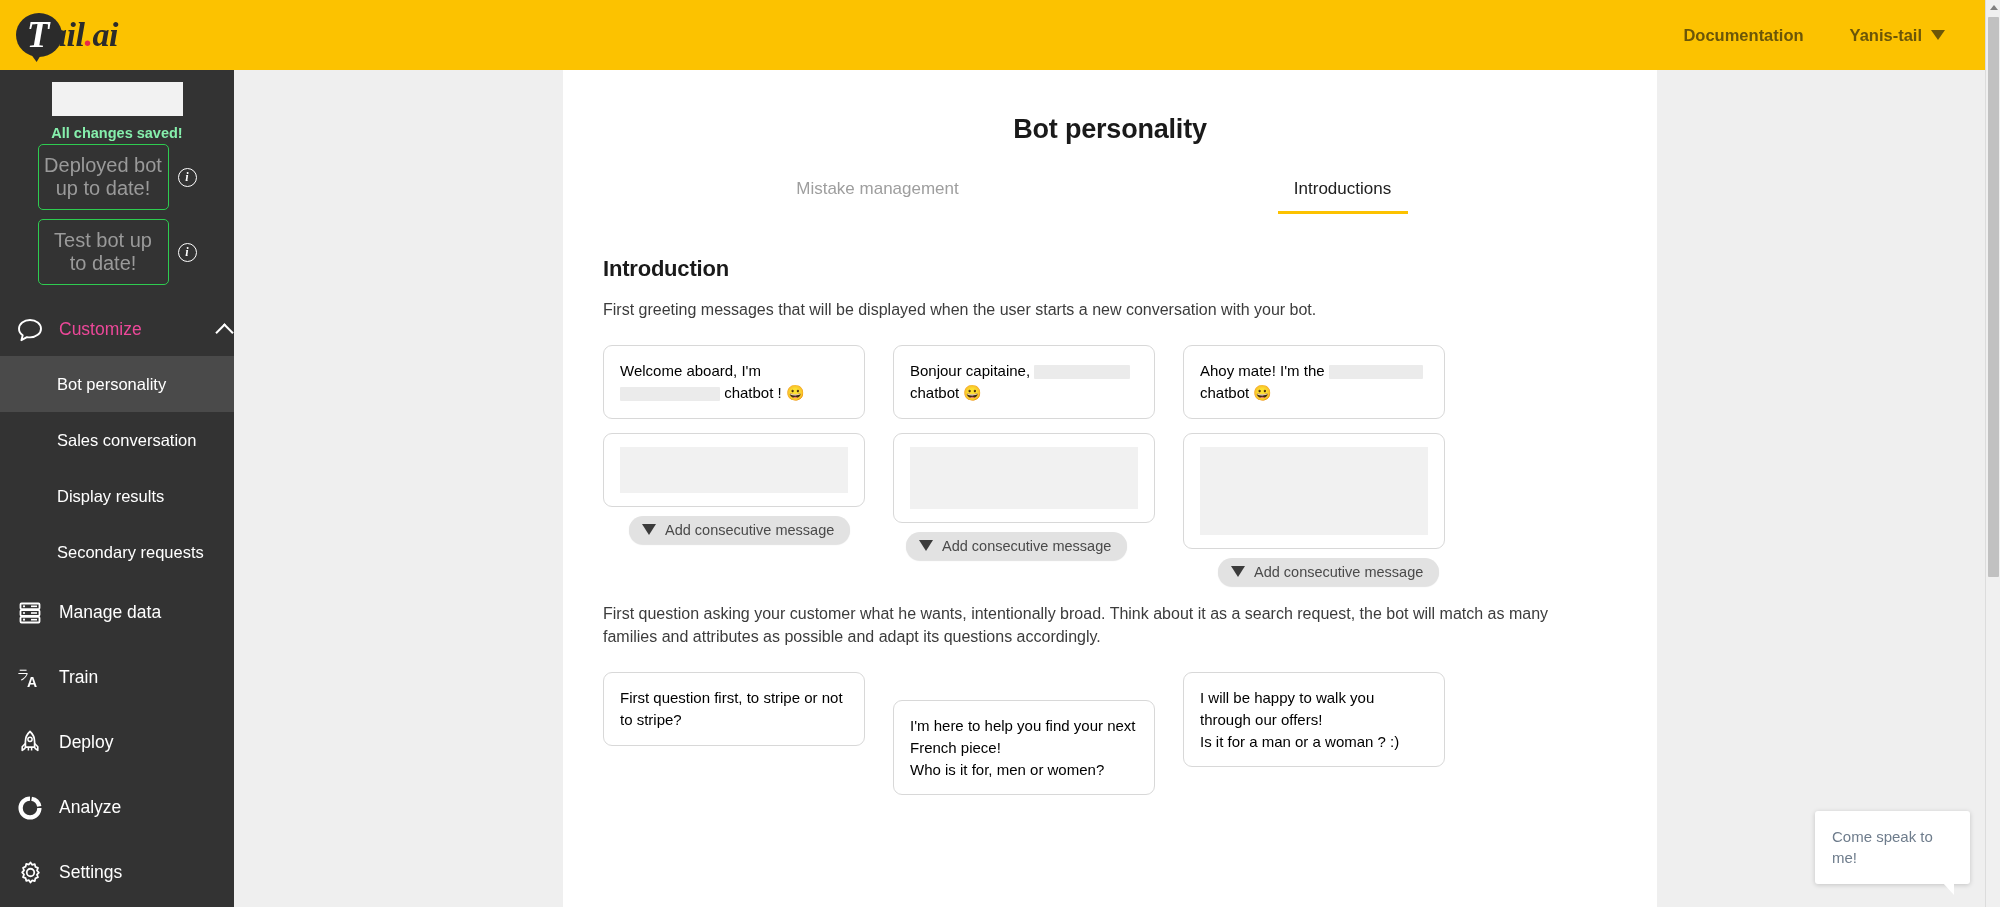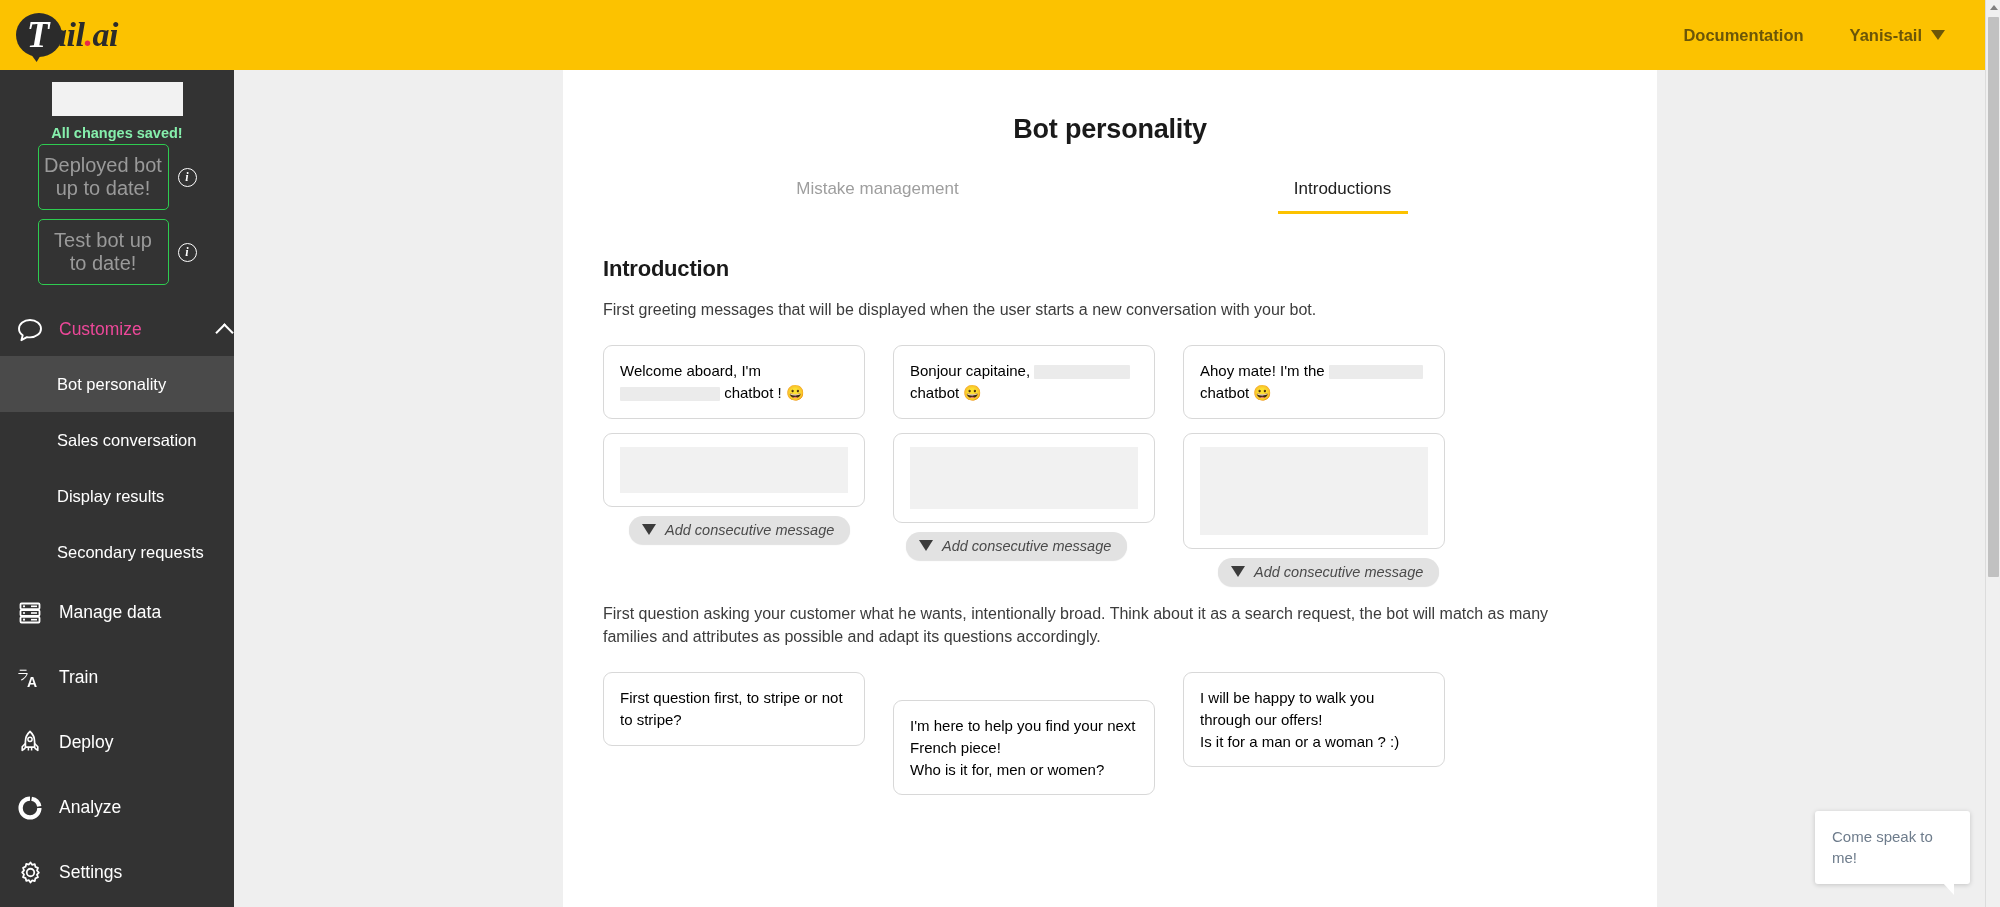--- a/index.html
+++ b/index.html
@@ -307,21 +307,20 @@
     width: 100%;
   }
   .addbtn {
     display: inline-flex;
     align-items: center;
     gap: 9px;
     background: #e2e2e2;
     border-radius: 16px;
     padding: 6px 16px 6px 13px;
     font-size: 14.5px;
-    font-style: italic;
     color: #4a4a4a;
     margin-top: 9px;
     cursor: pointer;
     box-shadow: 0 1px 1px rgba(0,0,0,0.12);
   }
   .tri-down {
     width: 0; height: 0;
     border-left: 7.5px solid transparent;
     border-right: 7.5px solid transparent;
     border-top: 11px solid #3b3b3b;

